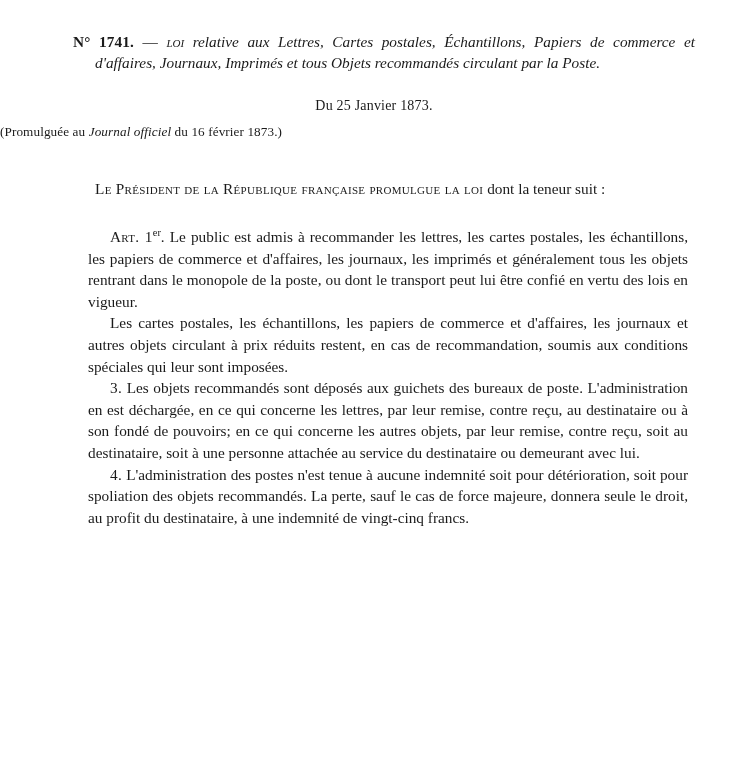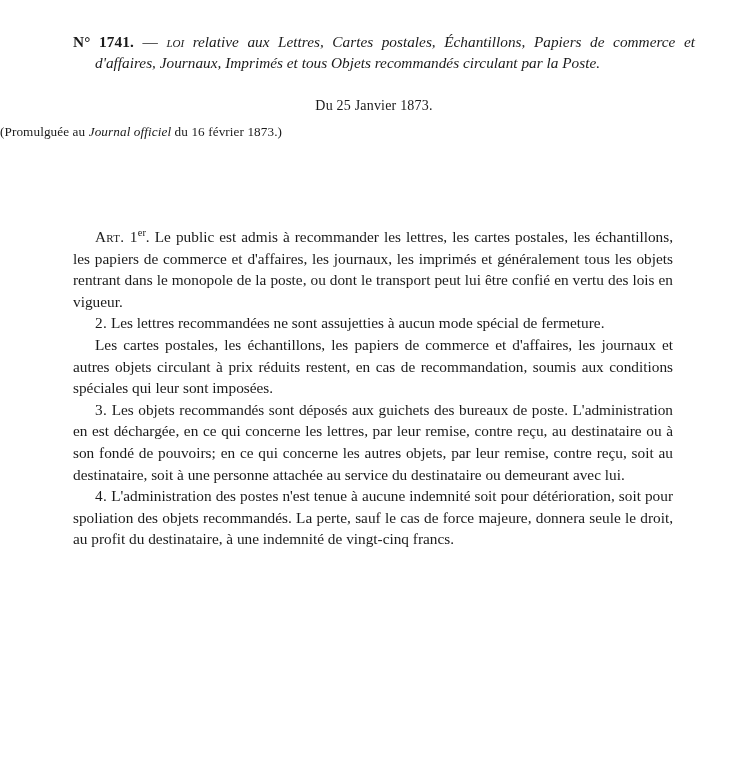--- a/index.html
+++ b/index.html
@@ -93,21 +93,21 @@
     text-indent: 22px;
   }
   .smallcaps {
     font-variant: small-caps;
     letter-spacing: 0.3px;
   }
 
   
   #articles {
     position: absolute;
-    left: 73px;
+    left: 88px;
     top: 226px;
     width: 600px;
     font-size: 15.3px;
     line-height: 21.6px;
   }
   .article-par {
     margin: 0;
     text-align: justify;
     text-justify: inter-word;
     text-indent: 22px;
@@ -132,30 +132,30 @@
     <span class="law-number">N° 1741.</span><span> — </span><span class="title-smallcaps">Loi</span><span class="title-italic"> relative aux Lettres, Cartes postales, Échantillons, Papiers de commerce et d'affaires, Journaux, Imprimés et tous Objets recommandés circulant par la Poste.</span>
   </div>
 
   <div id="date-line">Du 25 Janvier 1873.</div>
 
   <div id="promulgation-line">
     <span>(Promulguée au </span><span class="journal">Journal officiel</span><span> du 16 février 1873.)</span>
   </div>
 
 
+  <div class="preamble" id="preamble-president">
+    <span class="smallcaps">Le Président de la République française promulgue la loi</span><span> dont la teneur suit :</span>
+  </div>
 
   <div id="articles">
 
     <p class="article-par">
       <span class="art-label">Art. 1</span><span class="ordinal">er</span><span>.</span><span> Le public est admis à recommander les lettres, les cartes postales, les échantillons, les papiers de commerce et d'affaires, les journaux, les imprimés et généralement tous les objets rentrant dans le monopole de la poste, ou dont le transport peut lui être confié en vertu des lois en vigueur.</span>
     </p>
 
-    <p class="article-par">
-      <span class="art-label">2.</span><span class="ordinal"></span><span></span><span> Les lettres recommandées ne sont assujetties à aucun mode spécial de fermeture.</span>
-    </p>
 
     <p class="article-par">
       <span class="art-label"></span><span class="ordinal"></span><span></span><span>Les cartes postales, les échantillons, les papiers de commerce et d'affaires, les journaux et autres objets circulant à prix réduits restent, en cas de recommandation, soumis aux conditions spéciales qui leur sont imposées.</span>
     </p>
 
     <p class="article-par">
       <span class="art-label">3.</span><span class="ordinal"></span><span></span><span> Les objets recommandés sont déposés aux guichets des bureaux de poste. L'administration en est déchargée, en ce qui concerne les lettres, par leur remise, contre reçu, au destinataire ou à son fondé de pouvoirs; en ce qui concerne les autres objets, par leur remise, contre reçu, soit au destinataire, soit à une personne attachée au service du destinataire ou demeurant avec lui.</span>
     </p>
 
     <p class="article-par">

